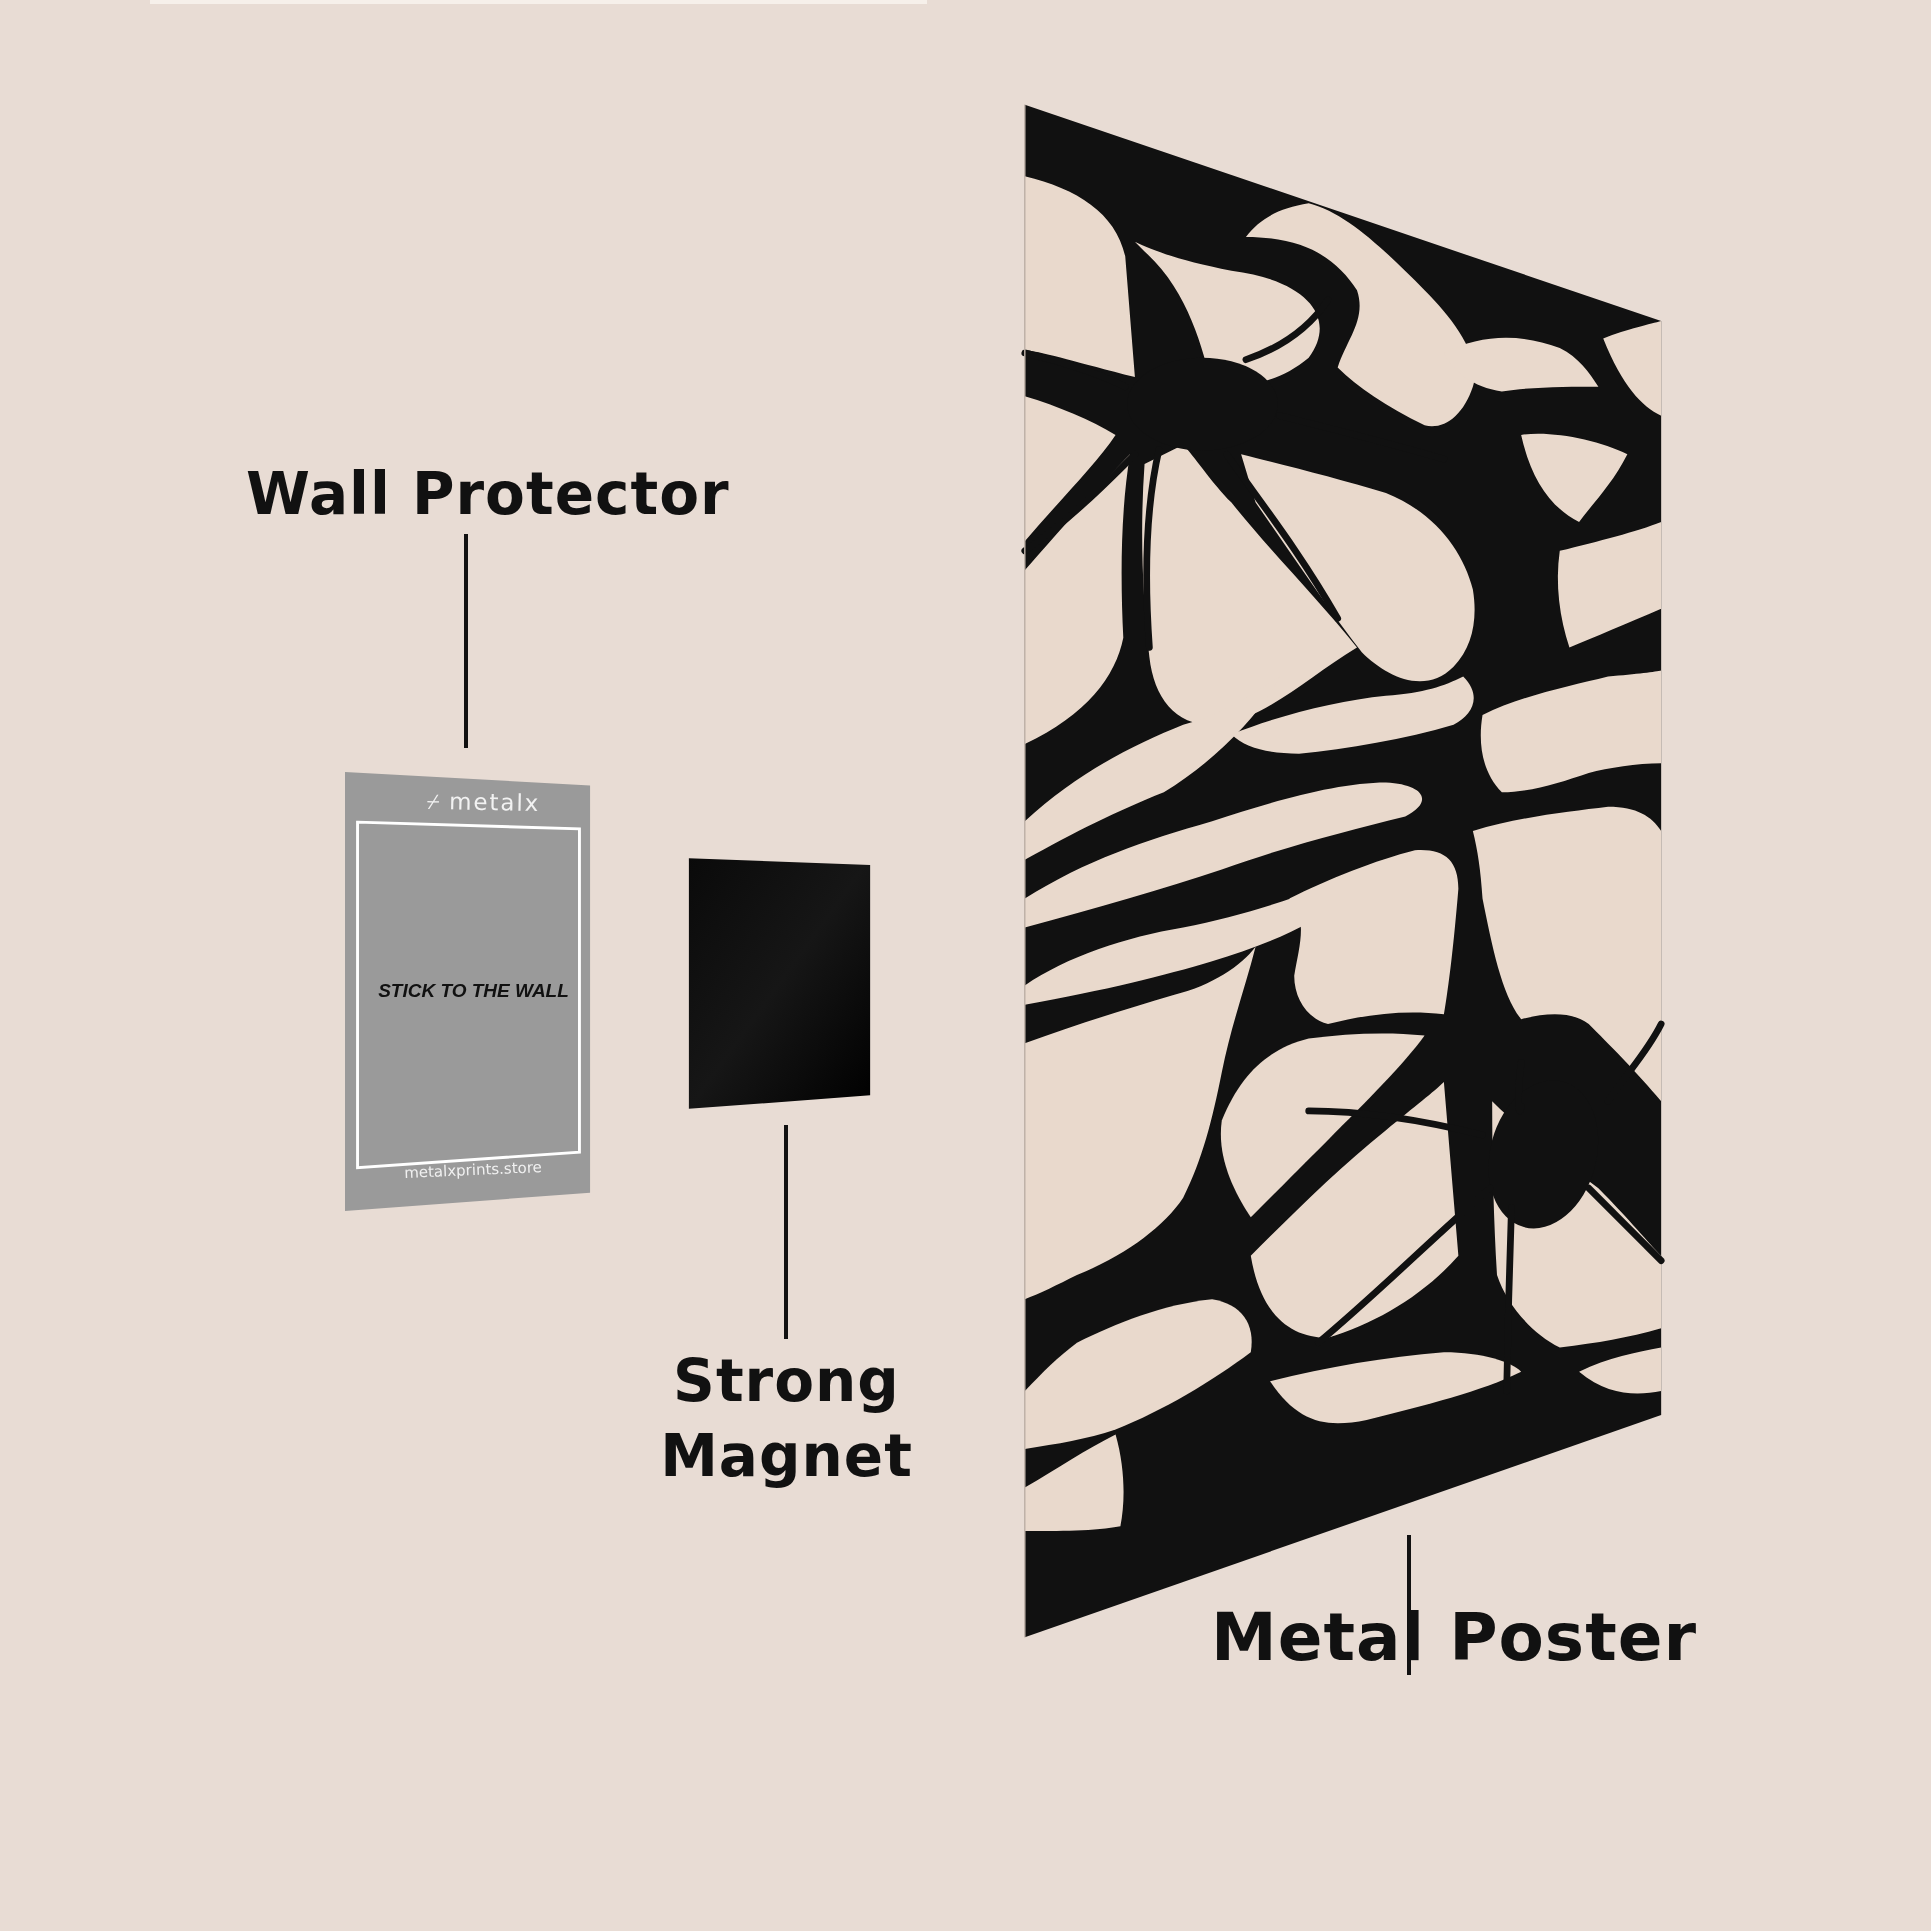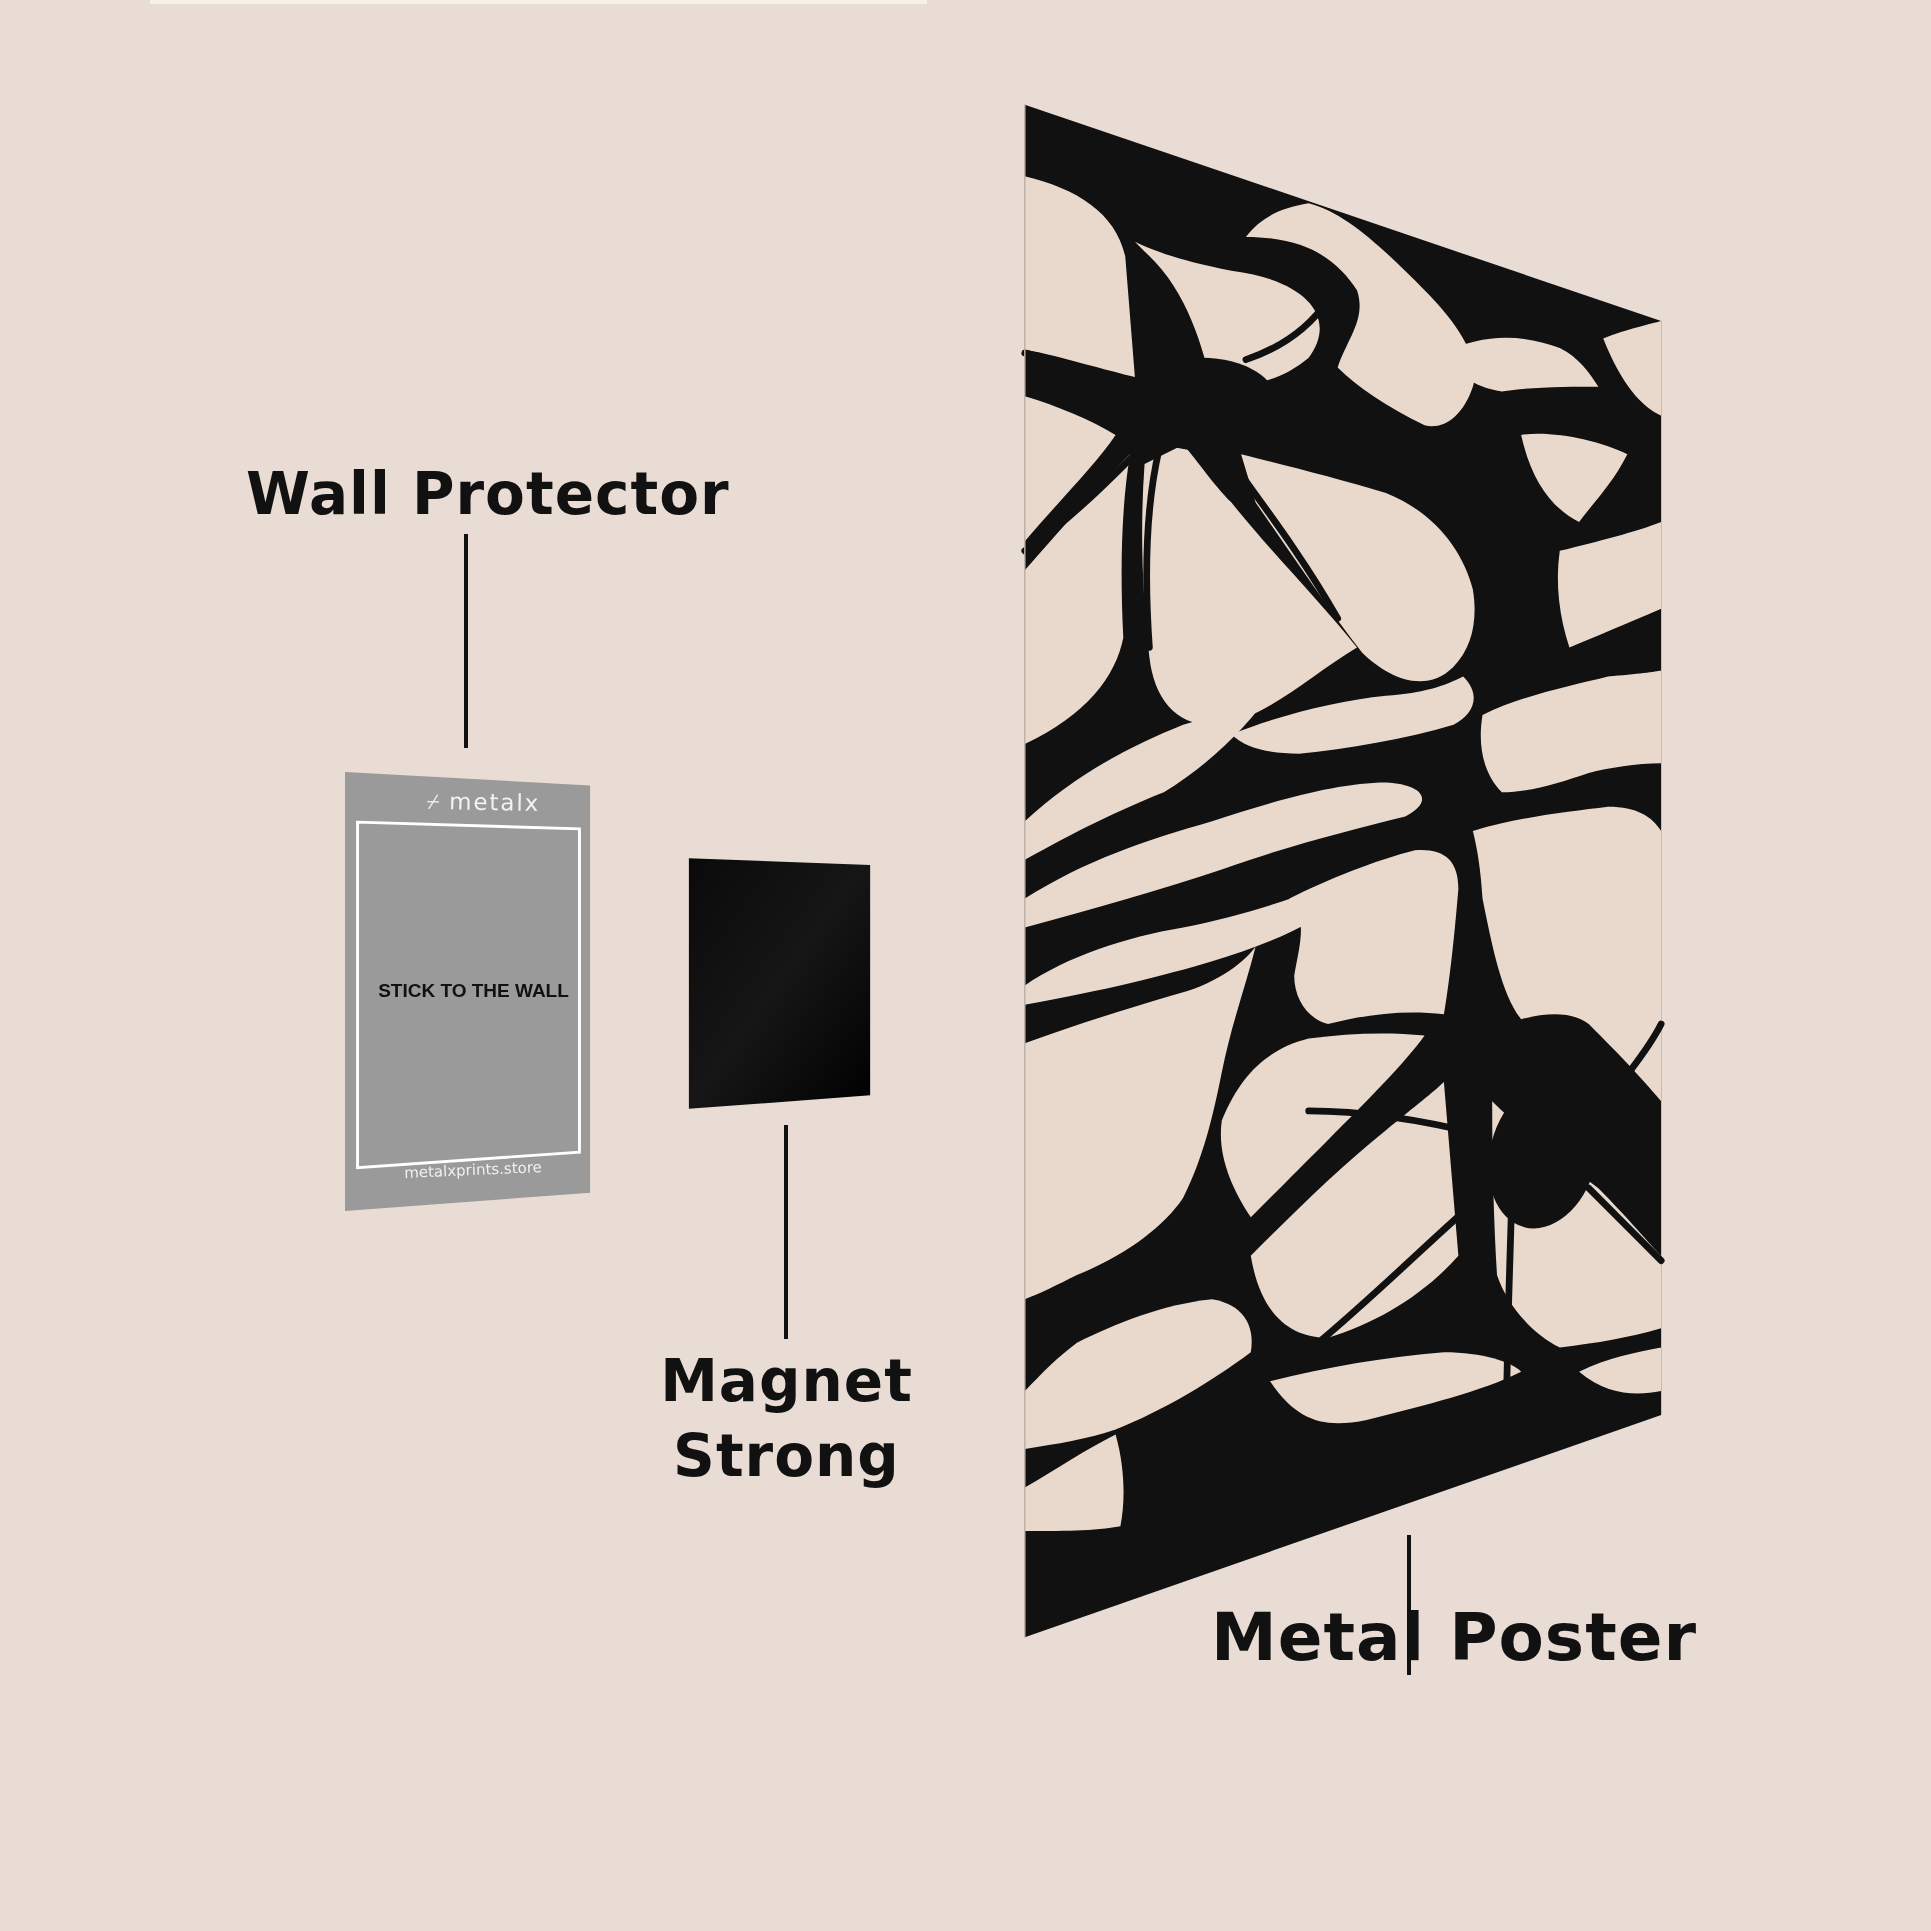--- a/index.html
+++ b/index.html
@@ -38,21 +38,21 @@
   .wp-brand {
     position: absolute; left: 68px; top: 17.4px; width: 145px; text-align: center;
     color: #f2f2f2; font-size: 23px; letter-spacing: 1.9px;
     font-family: "DejaVu Sans", sans-serif;
     transform: rotate(1.2deg);
   }
   .wp-brand-mark { font-size: 21px; margin-right: 7.7px; }
   .wp-main {
     position: absolute; left: 29px; top: 208px; width: 203px; text-align: center;
     font-family: "Liberation Sans", sans-serif; font-weight: bold;
-    font-size: 19px; color: #111;
+    font-size: 19px; color: #111; font-style: italic;
   }
   .wp-url {
     position: absolute; left: 43px; top: 389px; width: 174px; text-align: center;
     color: #f0f0f0; font-size: 15px;
     font-family: "DejaVu Sans", sans-serif;
     transform: rotate(-2.4deg);
   }
 
   .magnet { position: absolute; left: 686px; top: 854px; }
   .poster { position: absolute; left: 1019px; top: 97px; }
@@ -82,22 +82,22 @@
     <linearGradient id="mg" x1="0" y1="0" x2="1" y2="1">
       <stop offset="0" stop-color="#0a0a0a"></stop>
       <stop offset="0.5" stop-color="#161616"></stop>
       <stop offset="1" stop-color="#000000"></stop>
     </linearGradient>
   </defs>
   <polygon points="3,4 191,11 191,250 3,264" fill="url(#mg)"></polygon>
 </svg>
 <div class="connector conn-magnet"></div>
 <div class="label label-strong">
+  <div>Strong</div>
   <div>Magnet</div>
-  <div>Strong</div>
 </div>
 
 <svg class="poster" width="647" height="1545" viewBox="0 0 670 1600">
   <defs>
     <clipPath id="pclip">
       <polygon points="6,8 665,232 665,1365 6,1595"></polygon>
     </clipPath>
   </defs>
 
   <polygon points="6,8 665,232 665,1365 6,1595" fill="#111111"></polygon>

